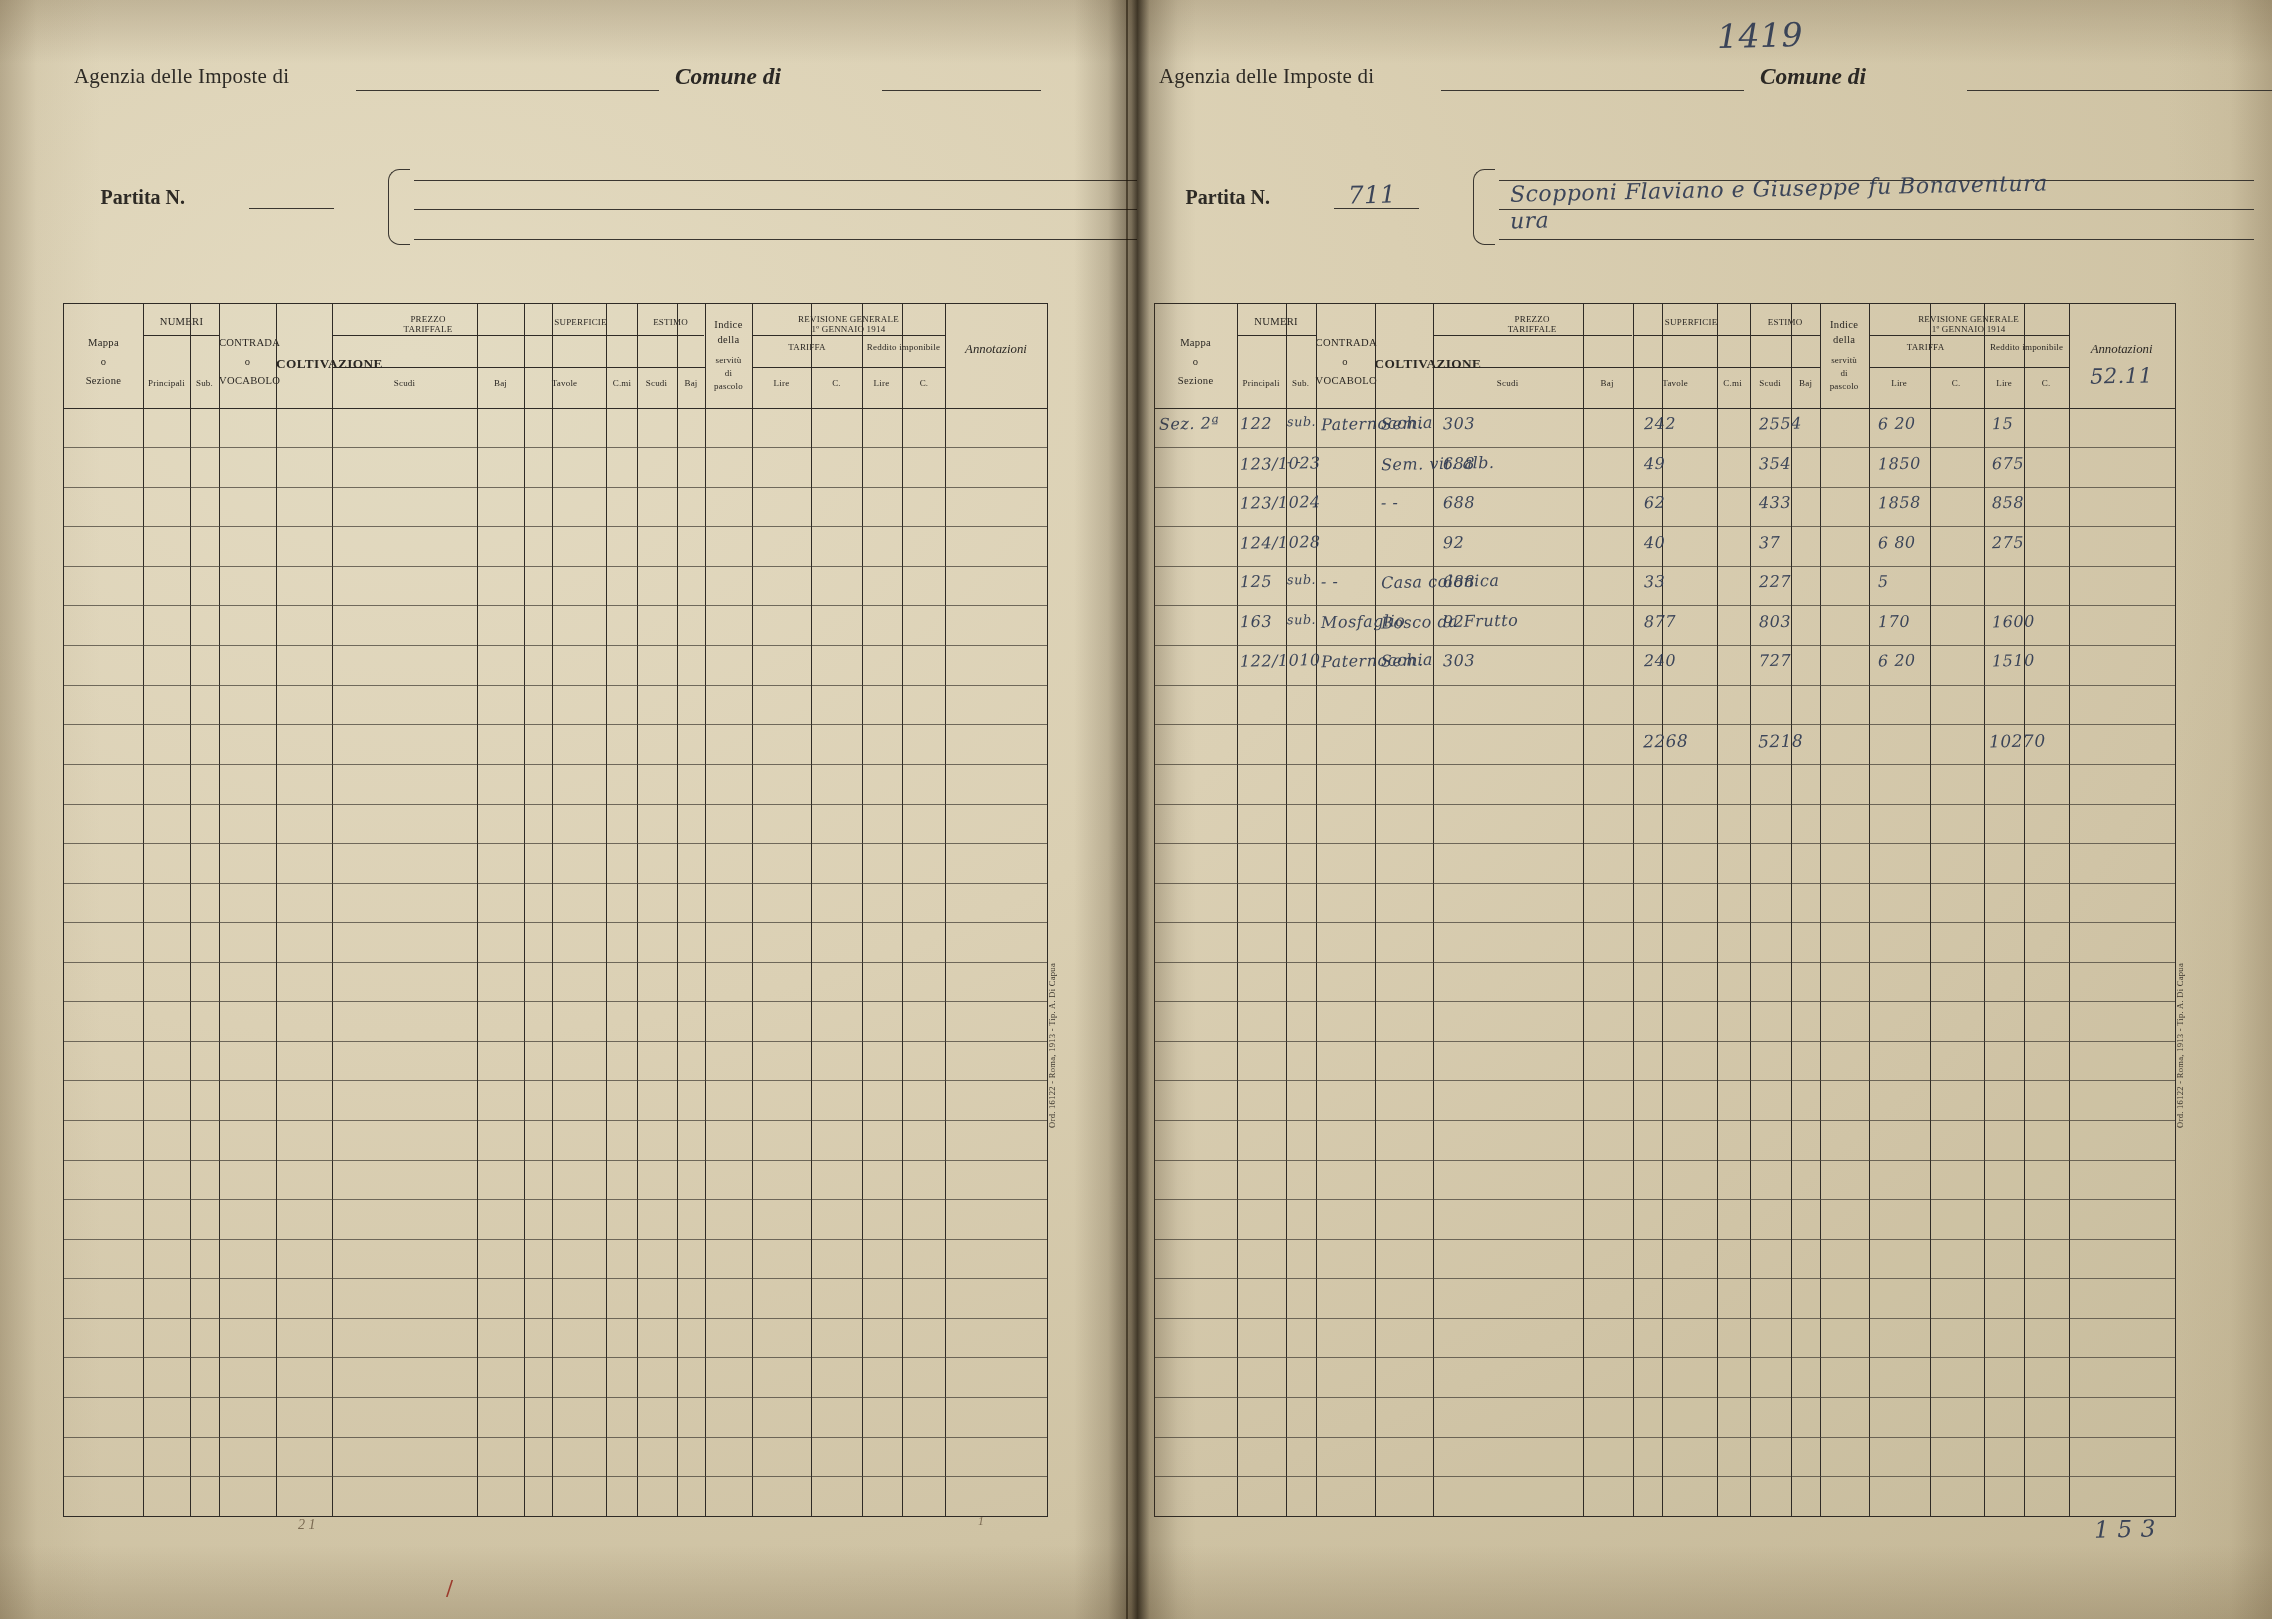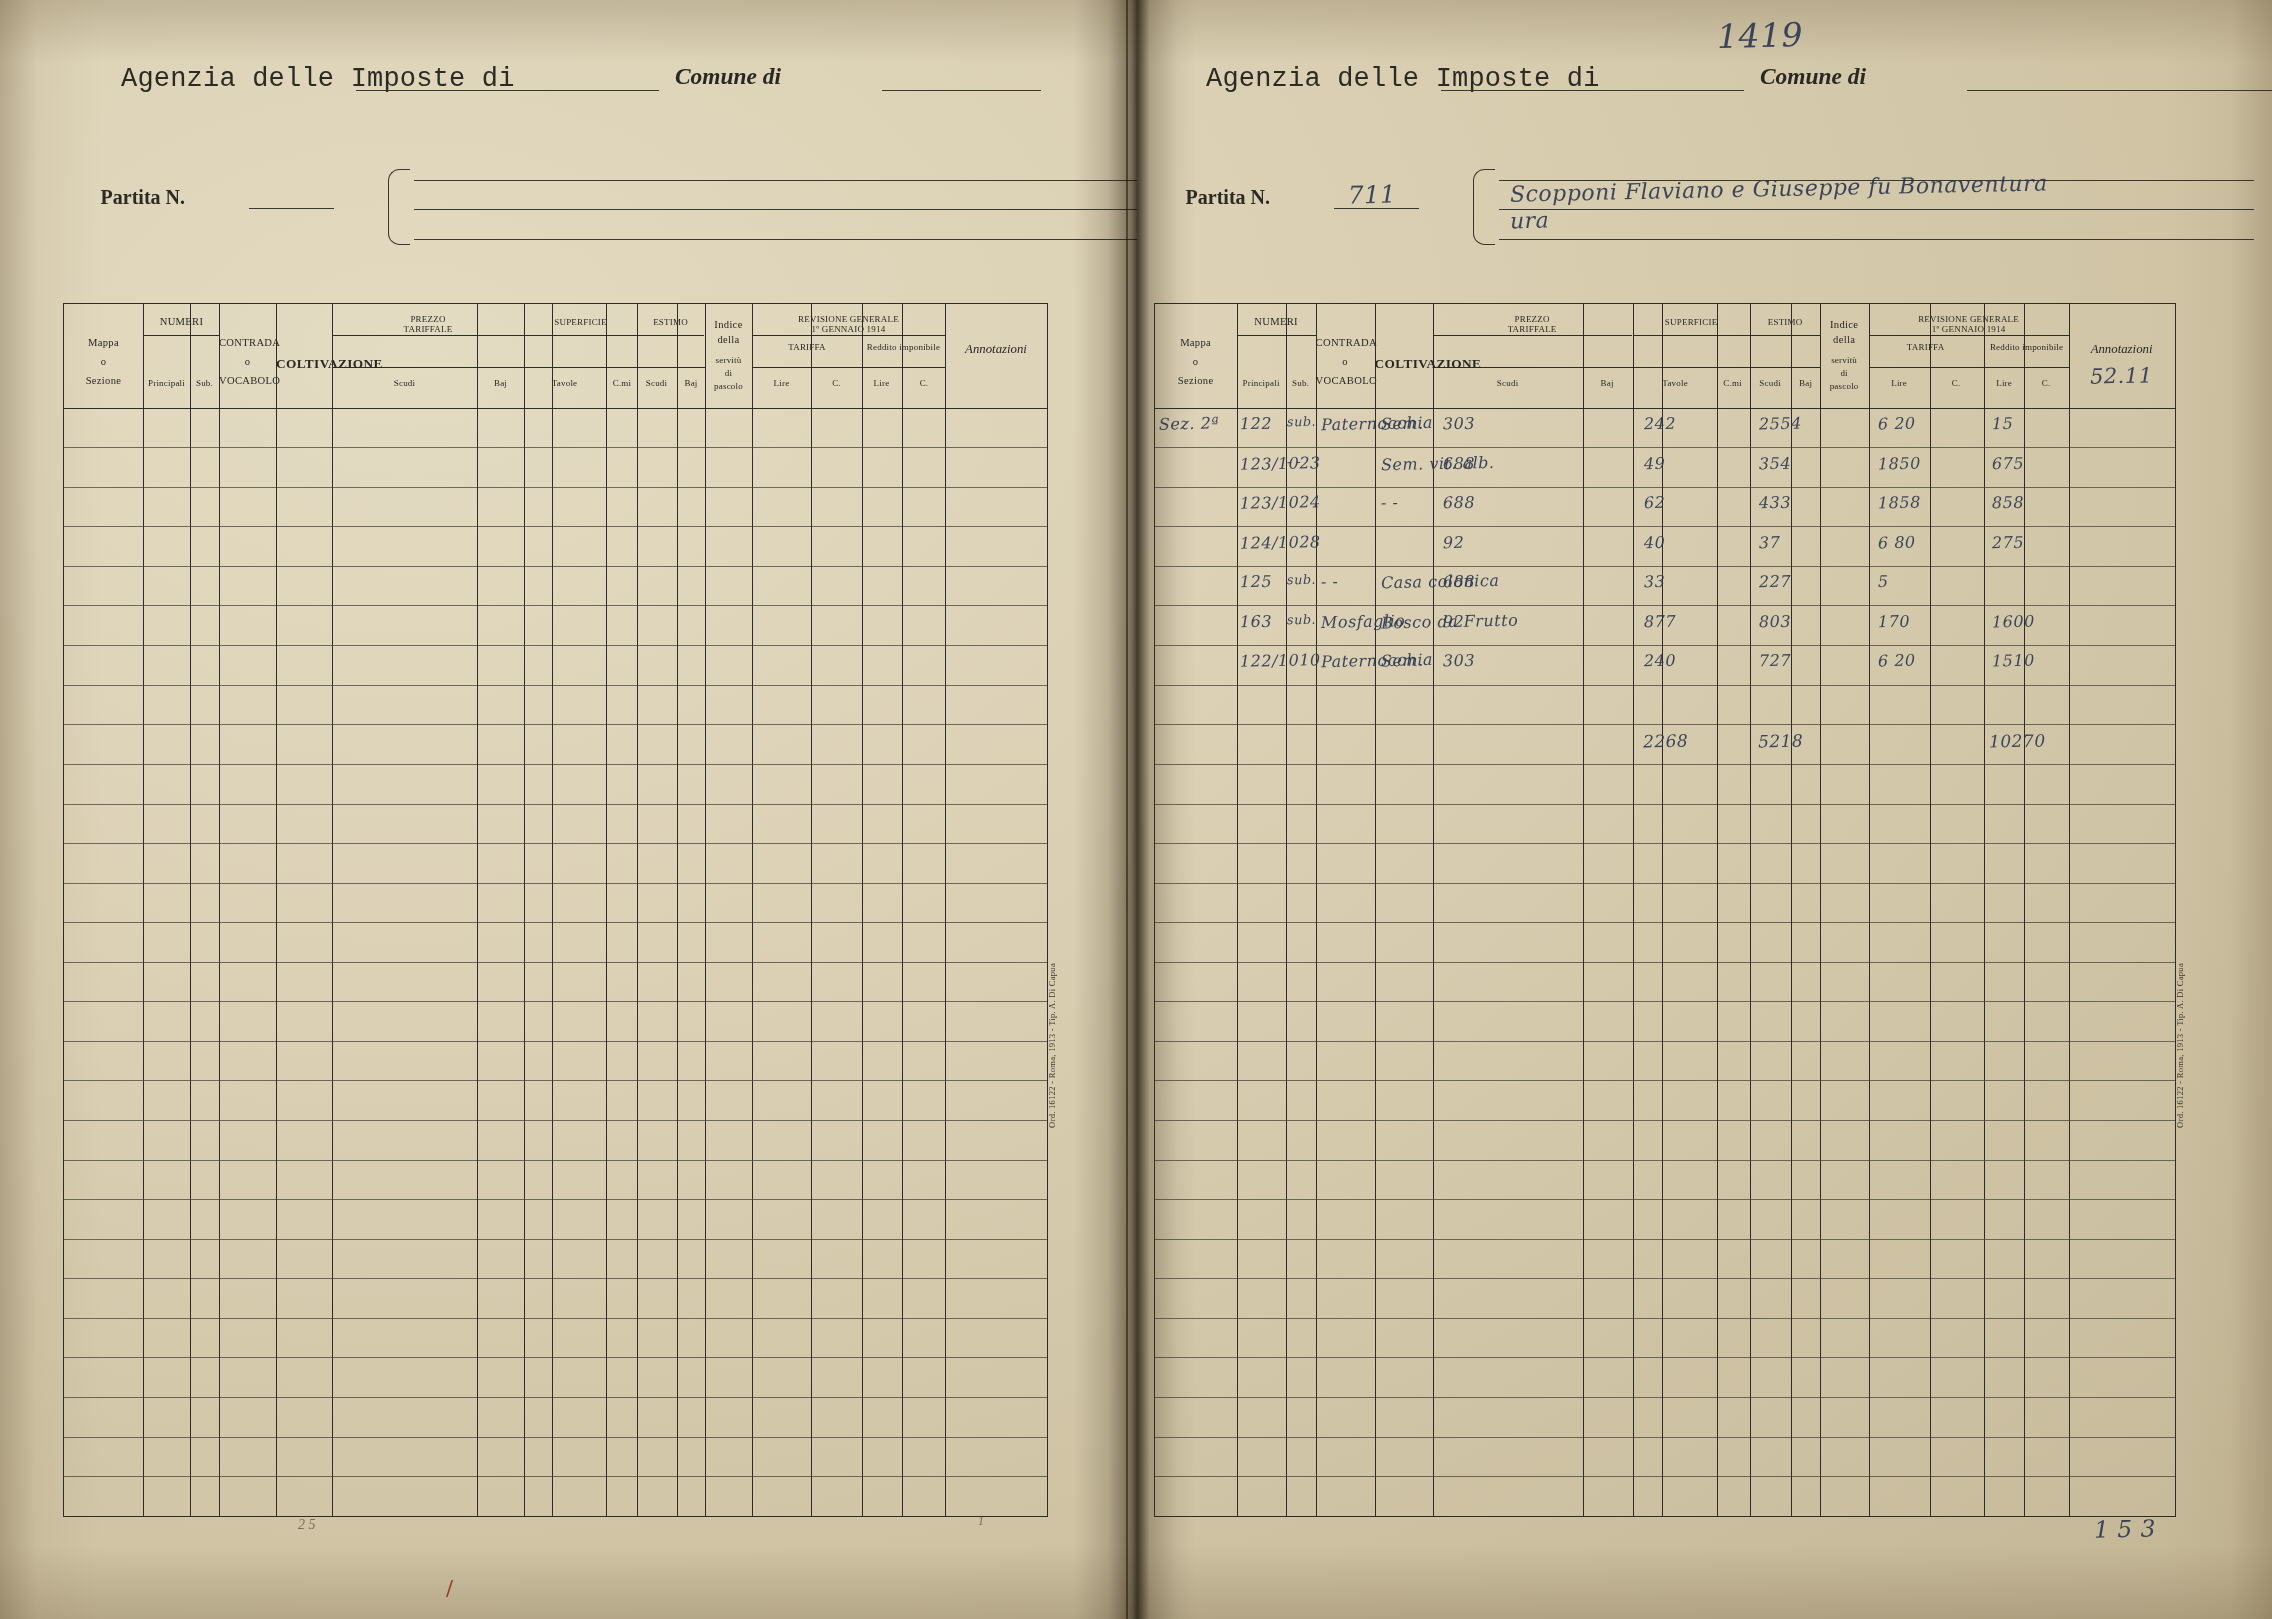--- a/index.html
+++ b/index.html
@@ -44,23 +44,22 @@
   }
 
   .sheet{position:absolute;top:0;bottom:0;}
   .sheet.left{left:0;width:1127px;}
   .sheet.right{left:1143px;width:1130px;}
 
   
   .hdr{position:absolute;left:74px;top:64px;width:957px;height:32px;}
   .sheet.right .hdr{left:16px;}
   .hdr .ag{
-    position:absolute;left:0;top:0;font-size:27px;letter-spacing:0.2px;color:#2d2a25;
-    font-family:Liberation Mono, monospace;
-    margin-left:47px;
+    position:absolute;left:0;top:0;font-size:21px;letter-spacing:0.2px;color:#2d2a25;
+    font-family:Liberation Serif, serif;
   }
   .hdr .rule1{
     position:absolute;left:282px;top:25.5px;width:303px;border-bottom:1.1px solid #3a3630;
   }
   .hdr .com{
     position:absolute;left:601px;top:-1.1px;font-size:23.4px;font-style:italic;font-weight:bold;color:#2b2824;
   }
   .hdr .rule2{
     position:absolute;left:808px;top:25.5px;width:159px;border-bottom:1.1px solid #3a3630;
   }
@@ -236,21 +235,21 @@
       <div class="v" style="left: 747px; opacity: 0.85;"></div>
       <div class="v" style="left: 838px; opacity: 0.85;"></div>
       <div class="v" style="left: 413px; opacity: 0.85;"></div>
       <div class="v" style="left: 542px; opacity: 0.85;"></div>
       <div class="v" style="left: 613px; opacity: 0.85;"></div>
       <div class="v" style="left: 488px; opacity: 0.85;"></div>
       <div class="v" style="left: 212px;"></div>
       <div class="cellt t-big" style="left: 212px; width: 56px; top: 53px;">COLTIVAZIONE</div>
     </div>
 
-  <div class="bottom-mark" style="left:298px;top:1517px;">2 5</div>
+  <div class="bottom-mark" style="left:298px;top:1517px;">2 1</div>
   <div class="bottom-mark" style="left:978px;top:1515px;font-size:11.7px;">1</div>
   <div class="red-mark" style="left:446px;top:1576px;">/</div>
 </div>
 
 <div class="sheet right">
 
   <div class="hand" style="left:574px;top:16px;font-size:33px;">1419</div>
 
   <div class="hdr">
     <div class="ag">Agenzia delle Imposte di</div>

